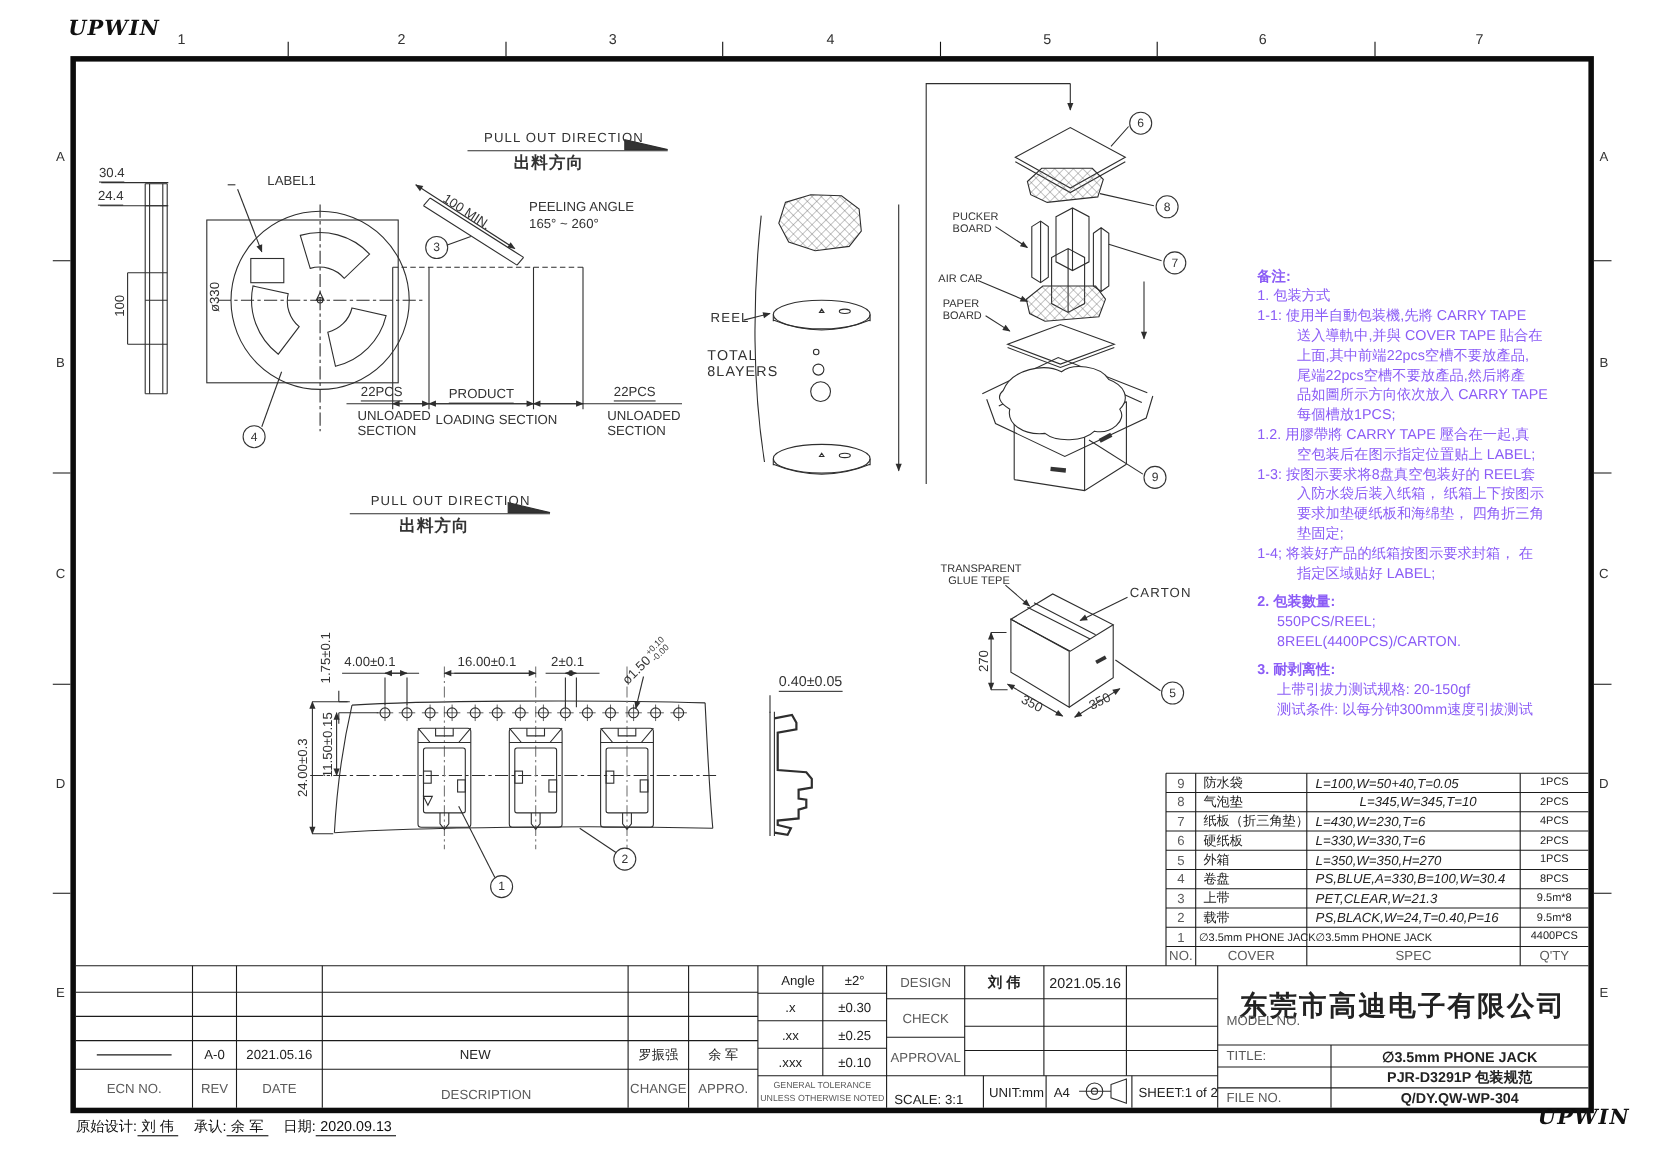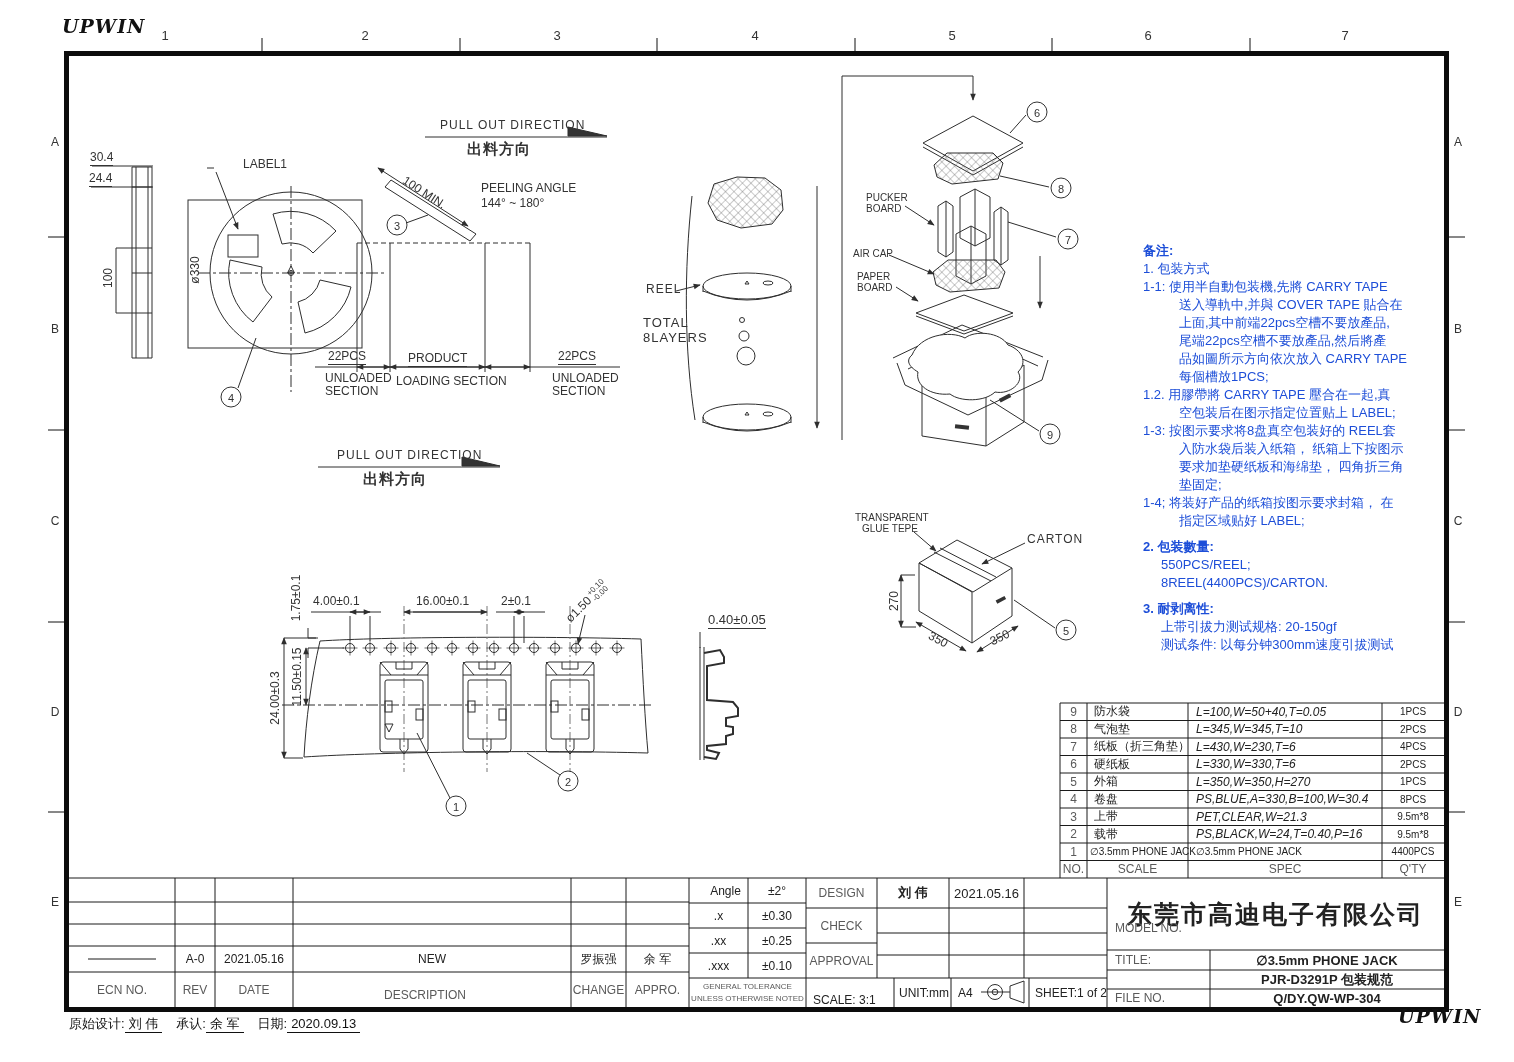--- a/index.html
+++ b/index.html
@@ -20,21 +20,21 @@
   .u{border-bottom:1px solid #333;padding-bottom:1px}
   .gray{color:#5a5a5a}
   .bold{font-weight:bold}
   .logo{font-family:"DejaVu Serif","Liberation Serif",serif;font-style:italic;font-weight:bold;
         font-size:19px;color:#111;letter-spacing:1px}
   .balloon{position:absolute;width:19px;height:19px;border:1.4px solid #333;border-radius:50%;
            background:#fff;display:flex;align-items:center;justify-content:center;
            font-size:11px;color:#333;transform:translate(-50%,-50%);z-index:5}
   .cjk{letter-spacing:1px}
   #notes{position:absolute;left:1143px;top:242px;width:302px}
-  #notes .nl{display:block;font-size:13px;line-height:18px;white-space:nowrap;color:#1d4ed8}
+  #notes .nl{display:block;font-size:13px;line-height:18px;white-space:nowrap;color:#8b5cf6}
   #notes .i1{padding-left:36px}
   #notes .i2{padding-left:18px}
   #notes .blank{height:8px}
   .tc{position:absolute;display:flex;align-items:center;justify-content:center;white-space:nowrap}
   .tl{position:absolute;display:flex;align-items:center;white-space:nowrap}
   .it{font-style:italic}
   .foot{position:absolute;left:69px;top:1015px;font-size:13px;color:#111;white-space:nowrap}
   .foot .un{border-bottom:1px solid #111;padding:0 4px 1px 4px;margin-right:14px}
 </style>
 </head>
@@ -292,21 +292,21 @@
   <span class="t s12 u" style="left:90px;top:151px">30.4</span>
   <span class="t s12 u" style="left:89px;top:172px">24.4</span>
   <span class="t s12 r90" style="left:109px;top:278px">100</span>
   <span class="t s12" style="left:243px;top:158px">LABEL1</span>
   <span class="t s12 r90" style="left:196px;top:270px">ø330</span>
 
   <span class="t s12" style="left:440px;top:119px;letter-spacing:1px">PULL OUT DIRECTION</span>
   <span class="t s15 bold cjk" style="left:467px;top:141px">出料方向</span>
   <span class="t s12 rp33" style="left:424px;top:193px">100 MIN.</span>
   <span class="t s12" style="left:481px;top:182px">PEELING ANGLE</span>
-  <span class="t s12" style="left:481px;top:197px">144° ~ 180°</span>
+  <span class="t s12" style="left:481px;top:197px">165° ~ 260°</span>
 
   <span class="t s12 u" style="left:328px;top:350px">22PCS</span>
   <span class="t s11" style="left:325px;top:372px">UNLOADED</span>
   <span class="t s11" style="left:325px;top:385px">SECTION</span>
   <span class="t s12 u" style="left:408px;top:352px">PRODUCT</span>
   <span class="t s11" style="left:396px;top:375px">LOADING SECTION</span>
   <span class="t s12 u" style="left:558px;top:350px">22PCS</span>
   <span class="t s11" style="left:552px;top:372px">UNLOADED</span>
   <span class="t s11" style="left:552px;top:385px">SECTION</span>
 
@@ -401,21 +401,21 @@
 
   <div>
 
     <span class="tc s12 gray" style="left:1060px;top:703px;width:27px;height:17px">9</span>
     <span class="tl s11" style="left:1094px;top:703px;height:17px">防水袋</span>
     <span class="tl s11 it" style="left:1196px;top:703px;height:17px">L=100,W=50+40,T=0.05</span>
     <span class="tc s10" style="left:1382px;top:703px;width:62px;height:17px">1PCS</span>
 
     <span class="tc s12 gray" style="left:1060px;top:720.5px;width:27px;height:17px">8</span>
     <span class="tl s11" style="left:1094px;top:720.5px;height:17px">气泡垫</span>
-    <span class="tl s11 it" style="left:1196px;top:720.5px;height:17px">L=345,W=345,T=10</span>
+    <span class="tl s11 it" style="left:1236px;top:720.5px;height:17px">L=345,W=345,T=10</span>
     <span class="tc s10" style="left:1382px;top:720.5px;width:62px;height:17px">2PCS</span>
 
     <span class="tc s12 gray" style="left:1060px;top:738px;width:27px;height:17px">7</span>
     <span class="tl s11" style="left:1094px;top:738px;height:17px">纸板（折三角垫）</span>
     <span class="tl s11 it" style="left:1196px;top:738px;height:17px">L=430,W=230,T=6</span>
     <span class="tc s10" style="left:1382px;top:738px;width:62px;height:17px">4PCS</span>
 
     <span class="tc s12 gray" style="left:1060px;top:755.5px;width:27px;height:17px">6</span>
     <span class="tl s11" style="left:1094px;top:755.5px;height:17px">硬纸板</span>
     <span class="tl s11 it" style="left:1196px;top:755.5px;height:17px">L=330,W=330,T=6</span>
@@ -440,35 +440,35 @@
     <span class="tl s11" style="left:1094px;top:825.5px;height:17px">载带</span>
     <span class="tl s11 it" style="left:1196px;top:825.5px;height:17px">PS,BLACK,W=24,T=0.40,P=16</span>
     <span class="tc s10" style="left:1382px;top:825.5px;width:62px;height:17px">9.5m*8</span>
 
     <span class="tc s12 gray" style="left:1060px;top:843px;width:27px;height:17px">1</span>
     <span class="tl s10" style="left:1090px;top:843px;height:17px">∅3.5mm PHONE JACK</span>
     <span class="tl s10" style="left:1196px;top:843px;height:17px">∅3.5mm PHONE JACK</span>
     <span class="tc s10" style="left:1382px;top:843px;width:62px;height:17px">4400PCS</span>
 
     <span class="tc s12 gray" style="left:1060px;top:860.5px;width:27px;height:17px">NO.</span>
-    <span class="tc s12 gray" style="left:1087px;top:860.5px;width:101px;height:17px">SCALE</span>
+    <span class="tc s12 gray" style="left:1087px;top:860.5px;width:101px;height:17px">COVER</span>
     <span class="tc s12 gray" style="left:1188px;top:860.5px;width:194px;height:17px">SPEC</span>
     <span class="tc s12 gray" style="left:1382px;top:860.5px;width:62px;height:17px">Q'TY</span>
   </div>
 
   <div>
     <span class="tc s12" style="left:175px;top:946px;width:40px;height:26px">A-0</span>
     <span class="tc s12" style="left:215px;top:946px;width:78px;height:26px">2021.05.16</span>
     <span class="tc s12" style="left:293px;top:946px;width:278px;height:26px">NEW</span>
     <span class="tc s12" style="left:571px;top:946px;width:55px;height:26px">罗振强</span>
     <span class="tc s12" style="left:626px;top:946px;width:63px;height:26px">余 军</span>
     <span class="tc s12 gray" style="left:69px;top:972px;width:106px;height:35px">ECN NO.</span>
     <span class="tc s12 gray" style="left:175px;top:972px;width:40px;height:35px">REV</span>
     <span class="tc s12 gray" style="left:215px;top:972px;width:78px;height:35px">DATE</span>
-    <span class="tc s12 gray" style="left:286px;top:972px;width:278px;height:46px">DESCRIPTION</span>
+    <span class="tc s12 gray" style="left:303px;top:972px;width:278px;height:46px">DESCRIPTION</span>
     <span class="tc s12 gray" style="left:571px;top:972px;width:55px;height:35px">CHANGE</span>
     <span class="tc s12 gray" style="left:626px;top:972px;width:63px;height:35px">APPRO.</span>
   </div>
 
   <div>
     <span class="tc s12" style="left:689px;top:878px;width:73px;height:25px">Angle</span>
     <span class="tc s12" style="left:748px;top:878px;width:58px;height:25px">±2°</span>
     <span class="tc s12" style="left:689px;top:903px;width:59px;height:25px">.x</span>
     <span class="tc s12" style="left:748px;top:903px;width:58px;height:25px">±0.30</span>
     <span class="tc s12" style="left:689px;top:928px;width:59px;height:25px">.xx</span>

